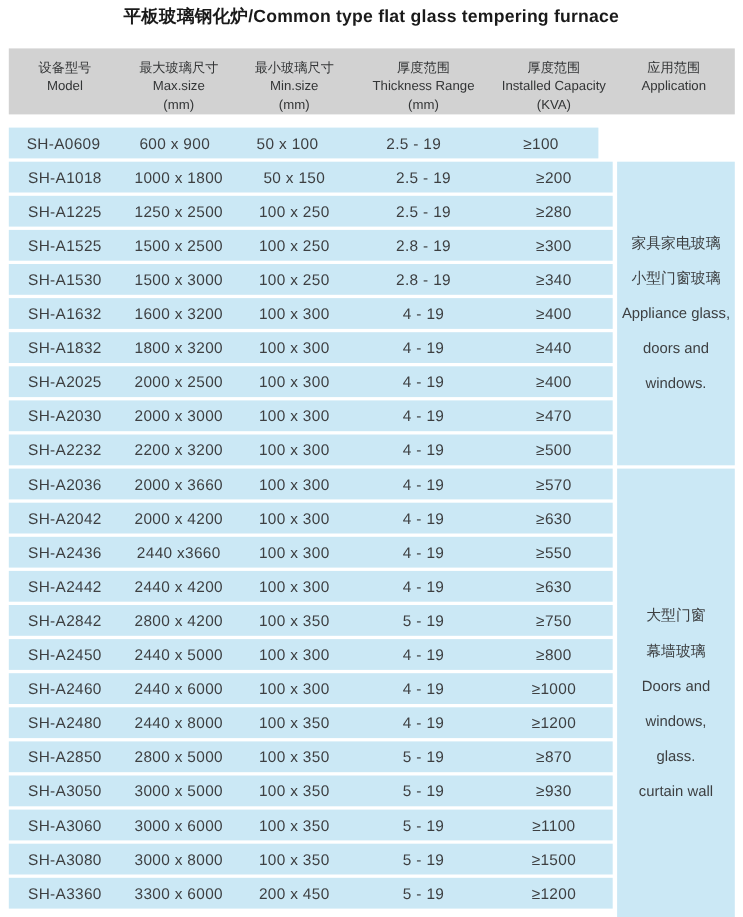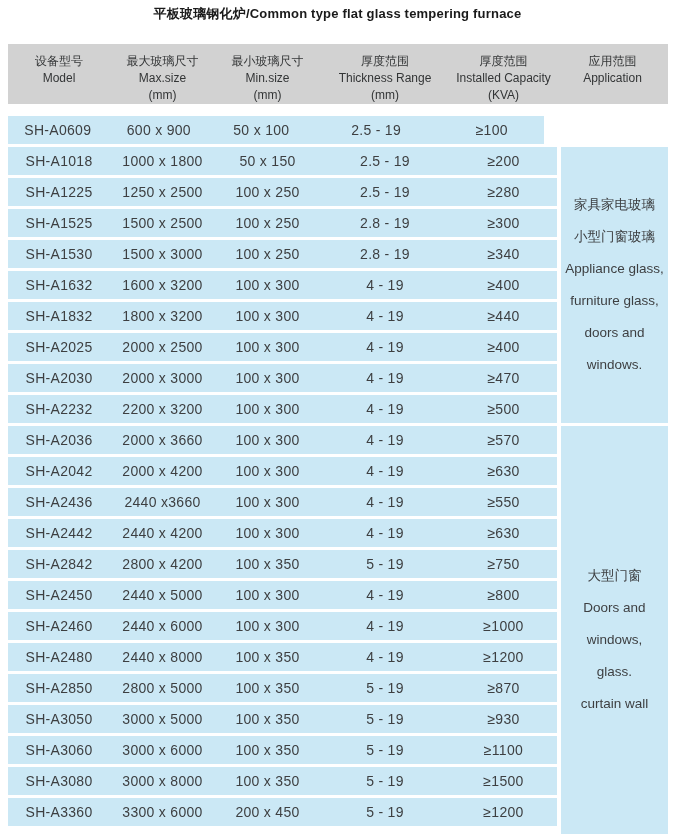--- a/index.html
+++ b/index.html
@@ -8,21 +8,21 @@
     width: 675px; height: 834px;
     font-family: "Liberation Sans", "DejaVu Sans", sans-serif;
     color: #3d3f41;
     overflow: hidden;
   }
   .page { position: relative; width: 675px; height: 834px; background: #ffffff; }
 
   .title {
     padding-top: 5px;
     text-align: center;
-    font-size: 13px;
+    font-size: 16px;
     font-weight: bold;
     color: #1a1a1a;
     letter-spacing: 0.2px;
   }
 
   .table-wrap { position: absolute; left: 8px; top: 44px; width: 660px; }
 
   
   .thead {
     display: flex;
@@ -280,26 +280,26 @@
           <div class="cell c0">SH-A3360</div>
           <div class="cell c1">3300 x 6000</div>
           <div class="cell c2">200 x 450</div>
           <div class="cell c3">5 - 19</div>
           <div class="cell c4">≥1200</div>
         </div>
         <div class="app-cell" style="top: 31px; height: 276px;">
           <div class="app-line">家具家电玻璃</div>
           <div class="app-line">小型门窗玻璃</div>
           <div class="app-line">Appliance glass,</div>
-          <div class="app-line">furniture glass,</div>
           <div class="app-line">doors and</div>
           <div class="app-line">windows.</div>
         </div>
         <div class="app-cell" style="top: 310px; height: 428px;">
           <div class="app-line">大型门窗</div>
+          <div class="app-line">幕墙玻璃</div>
           <div class="app-line">Doors and</div>
           <div class="app-line">windows,</div>
           <div class="app-line">glass.</div>
           <div class="app-line">curtain wall</div>
         </div>
       </div>
 
   </div>
 </div>
 

